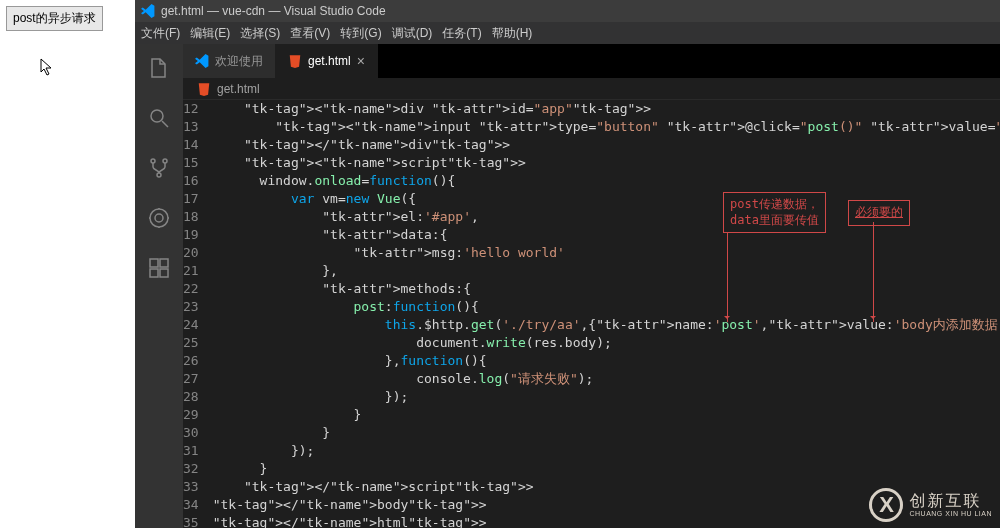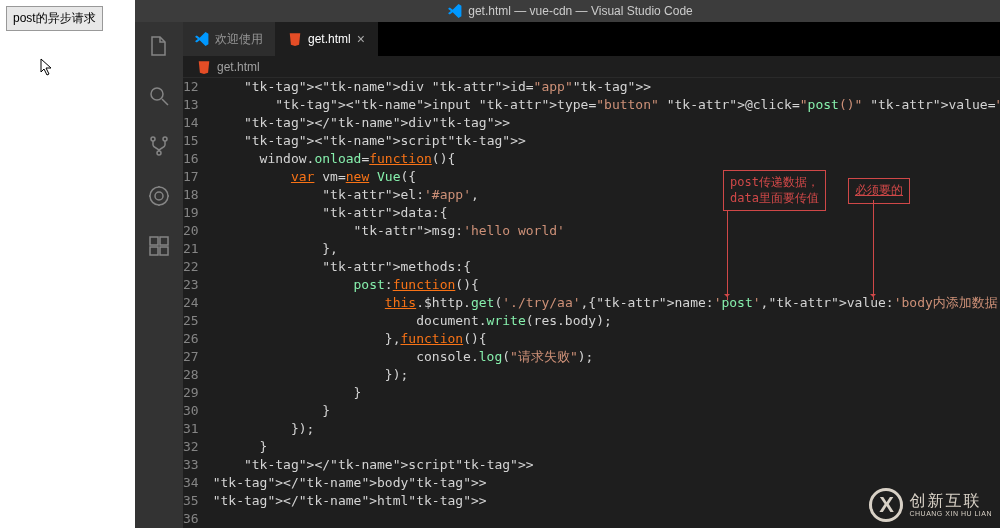--- a/index.html
+++ b/index.html
@@ -1,36 +1,36 @@
 <!DOCTYPE html>
 <html><head>
 <meta charset="utf-8">
 <style>
 * { margin: 0; padding: 0; box-sizing: border-box; }
 body { font-family: "Microsoft YaHei", "Segoe UI", sans-serif; background: #fff; overflow: hidden; width: 1000px; height: 528px; position: relative; }
 .left-panel { position: absolute; left: 0; top: 0; width: 154px; height: 528px; background: #fff; border-right: 1px solid #ccc; }
 .page-btn { margin: 6px; padding: 3px 6px; border: 1px solid #999; background: #e8e8e8; font-size: 12px; cursor: pointer; }
 .cursor { position: absolute; left: 40px; top: 58px; font-size: 14px; color: #000; }
 .vscode { position: absolute; left: 135px; top: 0; width: 865px; height: 528px; background: #1e1e1e; display: flex; flex-direction: column; }
-.titlebar { height: 22px; background: #3c3c3c; display: flex; align-items: center; padding-left: 6px; color: #ccc; font-size: 12px; justify-content: center; }
+.titlebar { height: 22px; background: #3c3c3c; display: flex; align-items: center; padding-left: 6px; color: #ccc; font-size: 12px; }
 .vs-logo { width: 14px; height: 14px; margin-right: 6px; }
 .menubar { height: 22px; background: #323233; display: flex; align-items: center; padding-left: 6px; color: #ccc; font-size: 12px; gap: 10px; }
 .menubar span { cursor: pointer; }
 .main { flex: 1; display: flex; overflow: hidden; }
 .activitybar { width: 48px; background: #333333; display: flex; flex-direction: column; align-items: center; padding-top: 12px; gap: 22px; }
 .activitybar svg { width: 24px; height: 24px; fill: none; stroke: #858585; stroke-width: 1.5; }
 .editor-area { flex: 1; display: flex; flex-direction: column; overflow: hidden; }
 .tabs { height: 34px; background: #000000; display: flex; align-items: stretch; }
 .tab { display: flex; align-items: center; padding: 0 12px; font-size: 12px; color: #969696; background: #2d2d2d; gap: 6px; cursor: pointer; border-right: 1px solid #1e1e1e; }
 .tab.active { background: #1e1e1e; color: #fff; }
 .tab .close { color: #aaa; font-size: 14px; }
 .crumb-row { height: 22px; background: #1e1e1e; border-bottom: 1px solid #2a2a2a; display:flex; align-items:center; padding-left:14px; color:#a0a0a0; font-size:12px; gap:6px; }
 .editor { flex: 1; display: flex; font-family: Consolas, monospace; font-size: 13px; line-height: 18px; overflow: hidden; position: relative; background: #1e1e1e; }
 .gutter { width: 48px; text-align: right; color: #858585; padding-right: 14px; user-select: none; }
-.code { flex: 1; white-space: pre; color: #d4d4d4; position: relative; } .tk-str { color: #ce9178; } .tk-kw { color: #f97316; text-decoration: underline; } .tk-fn { color: #86efac; }
+.code { flex: 1; white-space: pre; color: #d4d4d4; position: relative; } .tk-str { color: #ce9178; } .tk-kw { color: #0ea5e9; } .tk-fn { color: #86efac; }
 .annot { position: absolute; border: 1px solid #d04848; color: #d04848; font-size: 12px; padding: 4px 6px; background: transparent; text-align:center; line-height:1.3; }
 .arrow { position:absolute; width:1px; background:#d04848; }
 .arrow::before { content:''; position:absolute; left:-3px; bottom:0; border:3px solid transparent; border-top-color:#d04848; }
 .watermark { position:absolute; right:8px; bottom:6px; display:flex; align-items:center; gap:6px; color:#d8d1c6; font-size:14px; background:rgba(255,255,255,0.0); }
 .watermark-logo { width:34px; height:34px; border-radius:50%; border:3px solid #d8d1c6; display:flex; align-items:center; justify-content:center; font-size:22px; font-weight:bold; color:#d8d1c6; }
 .wm-text { display:flex; flex-direction:column; line-height:1.1; font-size:12px; letter-spacing:2px; }
 </style>
 </head>
 <body>
 
@@ -42,20 +42,30 @@
       </svg>
   </span>
 </div>
 
 <div class="vscode">
   <div class="titlebar">
     <svg class="vs-logo" viewBox="0 0 24 24">
         <path fill="#0098ff" d="M23 3l-5-3-10 10L3 6 0 8l5 4-5 4 3 2 5-4 10 10 5-3V3z"></path>
       </svg>
     <span>get.html — vue-cdn — Visual Studio Code</span>
+  </div>
+  <div class="menubar">
+    <span>文件(F)</span>
+    <span>编辑(E)</span>
+    <span>选择(S)</span>
+    <span>查看(V)</span>
+    <span>转到(G)</span>
+    <span>调试(D)</span>
+    <span>任务(T)</span>
+    <span>帮助(H)</span>
   </div>
   <div class="main">
     <div class="activitybar">
       <span><svg viewBox="0 0 24 24">
             <path d="M5 3h8l5 5v13H5z"></path>
             <path d="M13 3v5h5"></path>
           </svg></span>
       <span><svg viewBox="0 0 24 24">
             <circle cx="10" cy="10" r="6"></circle>
             <path d="M15 15l6 6"></path>

